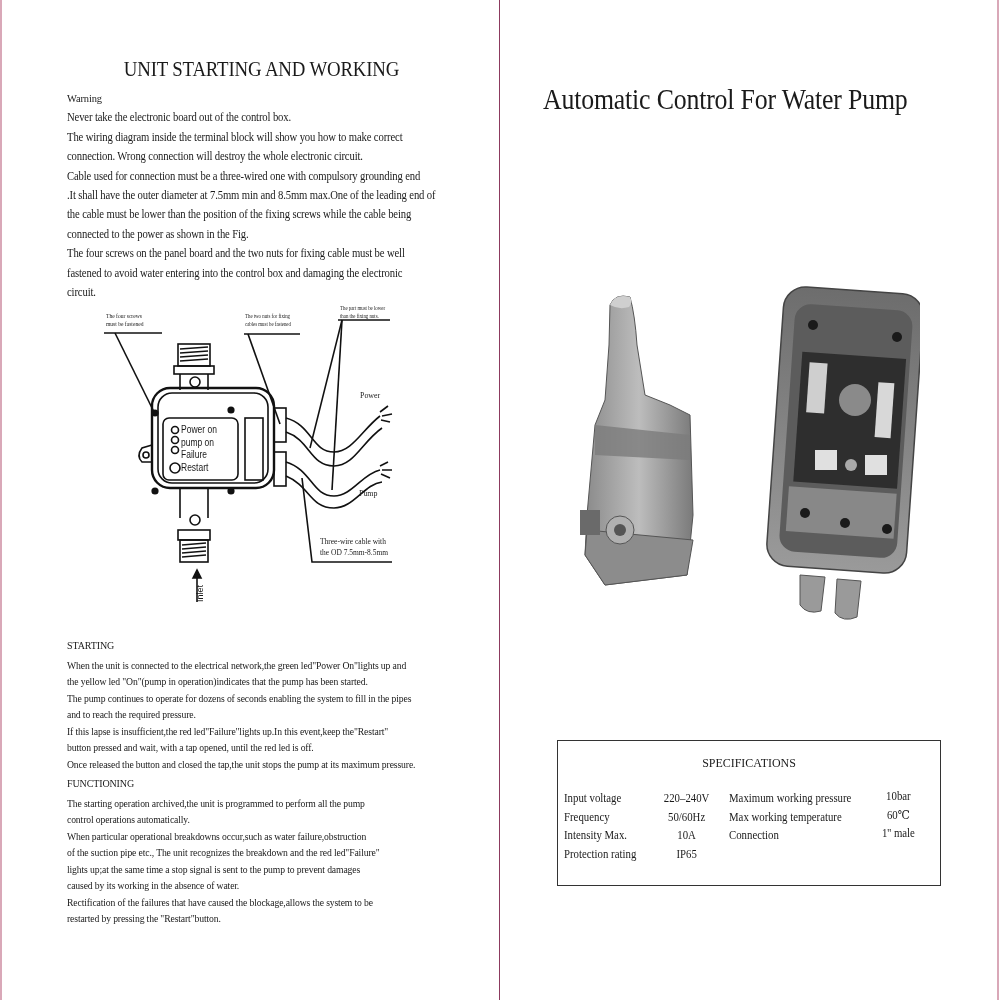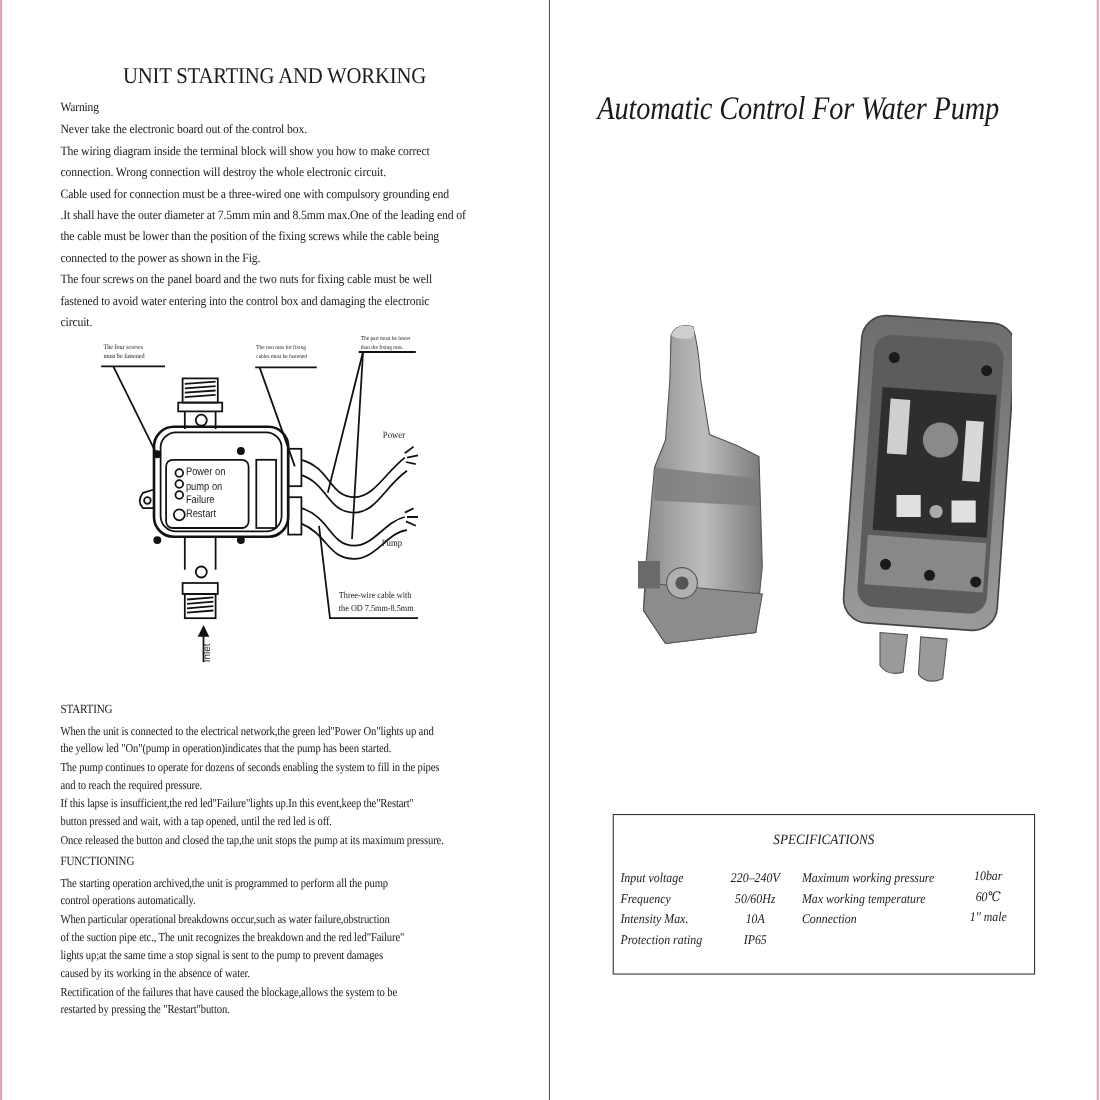--- a/index.html
+++ b/index.html
@@ -6,21 +6,21 @@
     body {
       width: 1000px; height: 1000px; position: relative; overflow: hidden;
       background: #ffffff; color: #1a1a1a;
       font-family: "Liberation Serif", "DejaVu Serif", serif;
     }
     .edge-left { position: absolute; left: 0; top: 0; width: 2px; height: 1000px; background: #d9a8b8; }
     .edge-right { position: absolute; right: 1px; top: 0; width: 2px; height: 1000px; background: #d9a8b8; }
     .divider { position: absolute; left: 499px; top: 0; width: 1px; height: 1000px; background: #8c3a5e; }
 
     
-    .left-page { position: absolute; left: 0; top: 0; width: 499px; height: 852px; }
+    .left-page { position: absolute; left: 12px; top: 0; width: 499px; height: 852px; }
     .left-title {
       position: absolute; left: 0; width: 499px; top: 58px; text-align: center;
       font-size: 20.5px; letter-spacing: -0.2px; transform: scaleX(0.92);
     }
     .para {
       position: absolute; left: 55px; width: 420px;
       font-size: 11.6px; line-height: 19.4px; letter-spacing: -0.15px;
       transform-origin: left top;
     }
     .para p { margin: 0; white-space: nowrap; }
@@ -28,21 +28,21 @@
     .section-head { margin: 0; font-size: 11.4px; }
     .diag-label { position: absolute; font-size: 6.2px; line-height: 7.5px; white-space: nowrap; transform: scaleX(0.9); transform-origin: left top; }
     .diag-label-big { position: absolute; font-size: 8.8px; line-height: 11px; white-space: nowrap; transform: scaleX(0.9); transform-origin: left top; }
     .diag-sans { position: absolute; font-family: "Liberation Sans", "DejaVu Sans", sans-serif; font-size: 10px; line-height: 12.5px; white-space: nowrap; transform: scaleX(0.85); transform-origin: left top; }
     .inlet { position: absolute; left: 98px; top: 590px; font-family: "Liberation Sans", sans-serif; font-size: 9px; transform: rotate(-90deg); transform-origin: left top; }
 
     .starting { top: 637px; font-size: 11px; line-height: 16.5px; transform: scaleX(0.88); }
     .functioning { top: 775px; font-size: 11px; line-height: 16.5px; transform: scaleX(0.88); }
 
     
-    .right-page { position: absolute; left: 500px; top: 0; width: 500px; height: 770px; font-style: italic; }
+    .right-page { position: absolute; left: 500px; top: 0; width: 500px; height: 770px; }
     .right-title {
       position: absolute; left: 43px; top: 82px; font-size: 30px; white-space: nowrap;
       transform: scaleX(0.86); transform-origin: left top; letter-spacing: -0.2px;
     }
     .photo { position: absolute; left: 75px; top: 285px; width: 345px; height: 340px; }
 
     .specs {
       position: absolute; left: 57px; top: 740px; width: 382px; height: 144px;
       border: 1.5px solid #333;
     }

